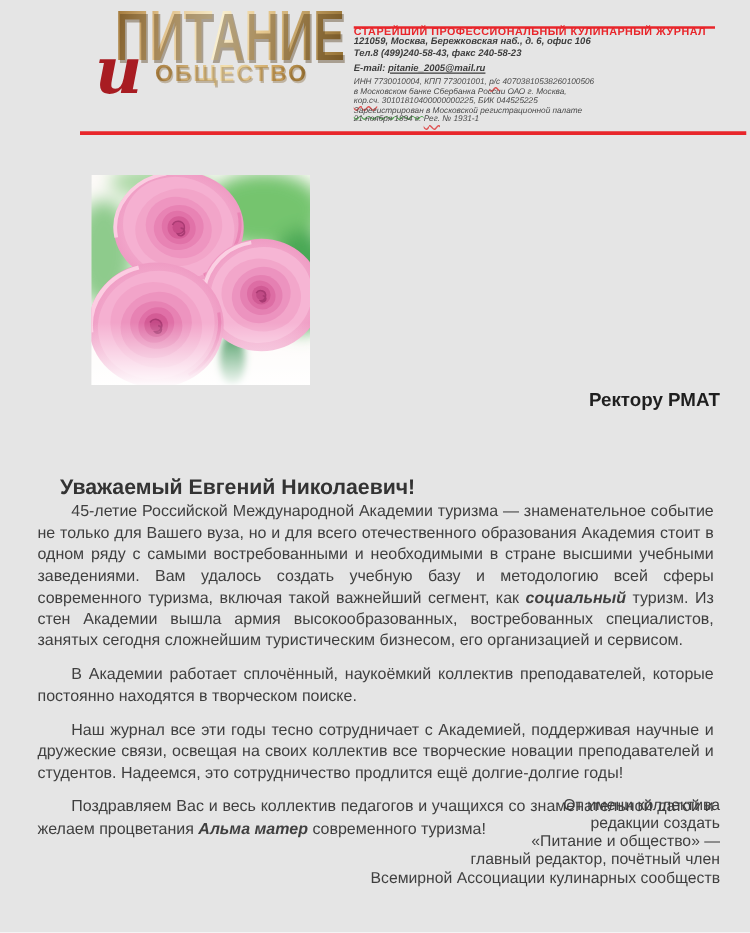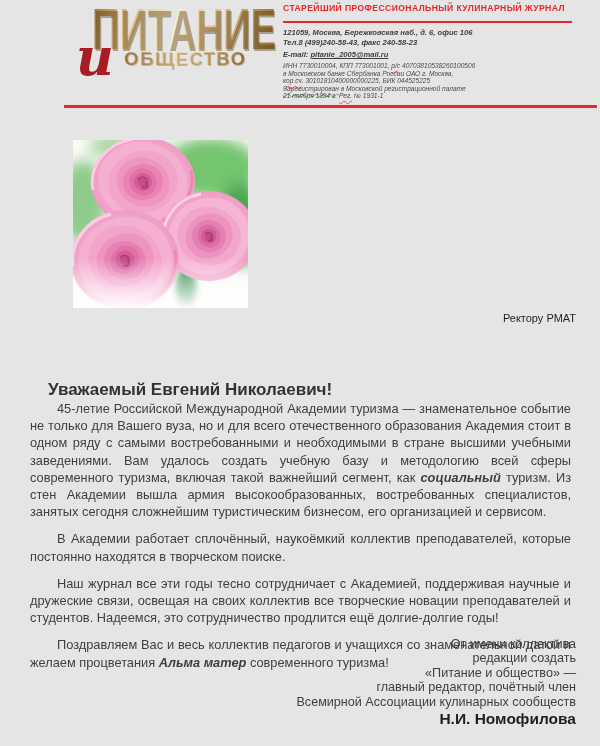--- a/index.html
+++ b/index.html
@@ -13,40 +13,40 @@
       -webkit-background-clip:text;background-clip:text;color:transparent;
       text-shadow:2px 2px 0 rgba(80,55,20,0.40);}
   .logo-and{position:absolute;left:76px;top:31px;font-family:"DejaVu Serif",serif;font-style:italic;
       font-weight:700;font-size:52px;line-height:1;color:#a81c22;}
   .logo-sub{position:absolute;left:124px;top:50px;font-size:18.5px;font-weight:700;letter-spacing:1.5px;line-height:1;
       background:linear-gradient(100deg,#a87c3d 0%,#f3dfae 45%,#caa05c 80%,#96702f 100%);
       -webkit-background-clip:text;background-clip:text;color:transparent;
       text-shadow:1px 1px 0 rgba(120,85,35,0.35);}
 
   
-  .tagline{position:absolute;left:283px;top:3px;font-size:8.6px;font-weight:700;letter-spacing:0.4px;
+  .tagline{position:absolute;left:283px;top:20px;font-size:8.6px;font-weight:700;letter-spacing:0.4px;
       color:#e8262b;white-space:nowrap;}
   .rule1{position:absolute;left:283px;top:21px;width:289px;height:2px;background:#e8262b;}
   .address{position:absolute;left:283px;top:28px;font-size:7.6px;line-height:9.6px;font-weight:700;
       font-style:italic;color:#3d3d3d;white-space:nowrap;}
   .email{position:absolute;left:283px;top:50px;font-size:7.6px;font-weight:700;font-style:italic;color:#3d3d3d;}
   .email-link{text-decoration:underline;cursor:pointer;}
   .details{position:absolute;left:283px;top:62px;font-size:6.6px;line-height:7.6px;font-style:italic;
       color:#4a4a4a;white-space:nowrap;}
   .uw-red{text-decoration:underline wavy 1px #e05555;text-underline-offset:1.5px;}
   .uw-green{text-decoration:underline wavy 1px #59a659;text-underline-offset:1.5px;}
   .it{font-style:italic;font-weight:bold;}
   .rule2{position:absolute;left:64px;top:105px;width:533px;height:3px;background:#e8262b;}
 
   
   .photo{position:absolute;left:73px;top:140px;width:175px;height:168px;overflow:hidden;}
 
   
   .recipient{position:absolute;right:24px;top:312px;text-align:right;color:#1f1f1f;}
-  .rec1{font-size:11px;font-weight:400;}
+  .rec1{font-size:15px;font-weight:700;}
   .rec2{font-size:16.5px;font-weight:700;margin-top:4px;}
 
   
   .salutation{position:absolute;left:48px;top:380px;width:540px;text-align:left;
       font-size:17px;font-weight:700;color:#333;}
   .body{position:absolute;left:30px;top:400px;width:541px;font-size:12.8px;line-height:17.2px;
       text-align:justify;color:#3f3f3f;}
   .body p{margin:0 0 10px;text-indent:27px;}
 
   
@@ -164,16 +164,15 @@
     <p><span>Наш журнал все эти годы тесно сотрудничает с Академией, поддерживая научные и дружеские связи, освещая на своих коллектив все творческие новации преподавателей и студентов. Надеемся, это сотрудничество продлится ещё долгие-долгие годы!</span></p>
     <p><span>Поздравляем Вас и весь коллектив педагогов и учащихся со знаменательной датой и желаем процветания </span><span class="it">Альма матер</span><span> современного туризма!</span></p>
   </div>
 
   <div class="signature">
     <div>От имени коллектива</div>
     <div>редакции создать</div>
     <div>«Питание и общество» —</div>
     <div>главный редактор, почётный член</div>
     <div>Всемирной Ассоциации кулинарных сообществ</div>
-    <div class="sig-name">Н.И. Номофилова</div>
   </div>
 
 </div>
 
 </body></html>

